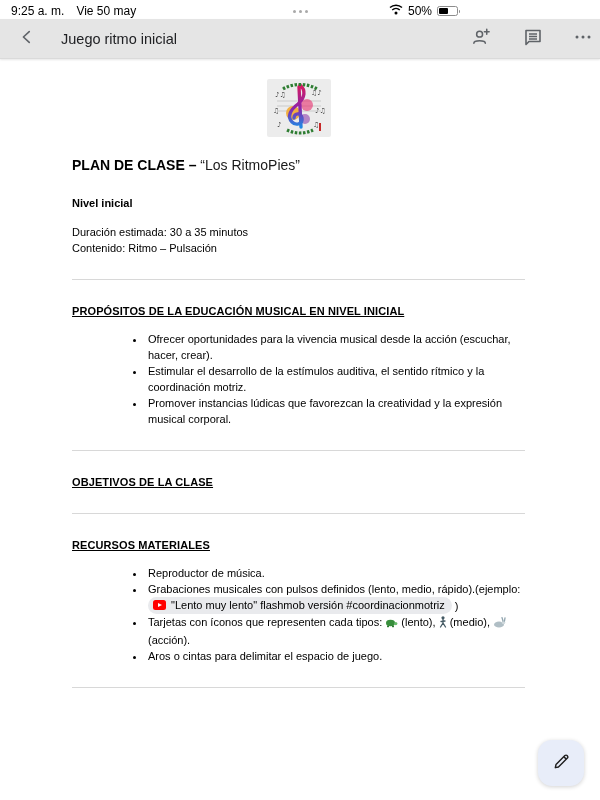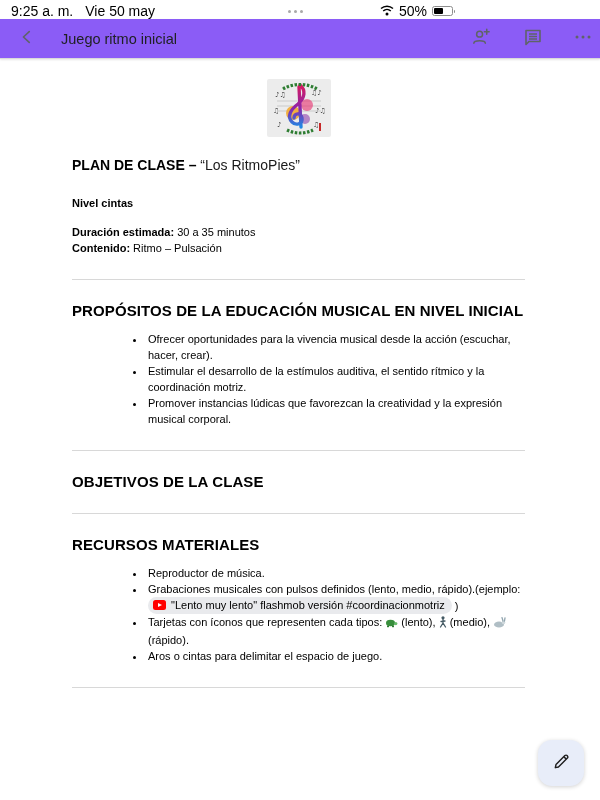--- a/index.html
+++ b/index.html
@@ -8,52 +8,52 @@
     font-family: "Liberation Sans", sans-serif;
     background: #ffffff;
     color: #111111;
     overflow: hidden;
     position: relative;
   }
   
   .status-bar {
     height: 19px;
     display: flex; align-items: center;
-    padding: 3px 20px 0 11px;
-    font-size: 14px; color: #000;
+    padding: 3px 11px 0 11px;
+    font-size: 12px; color: #000;
   }
   .sb-left { display: flex; gap: 12px; width: 200px; }
   .sb-center { flex: 1; display: flex; justify-content: center; gap: 3px; }
   .sb-center i { width: 3px; height: 3px; border-radius: 50%; background: #a9a9a9; }
   .sb-right { width: 200px; display: flex; justify-content: flex-start; align-items: center; gap: 5px; }
   .battery { width: 21px; height: 10px; border: 1px solid #8d8d8d; border-radius: 2.5px; position: relative; }
   .battery::after { content:""; position: absolute; right: -3px; top: 2.5px; width: 1.5px; height: 3.5px; background: #8d8d8d; border-radius: 0 1px 1px 0; }
   .battery .fill { position: absolute; left: 1px; top: 1px; bottom: 1px; width: 48%; background: #000; border-radius: 1px; }
   
   .app-bar {
     height: 40px;
     display: flex; align-items: center;
     padding: 0 8px 0 18px;
     border-bottom: 1px solid #dadada;
     box-shadow: 0 1px 2px rgba(0,0,0,.10);
-    position: relative; z-index: 2; background: #8b5cf6;
+    position: relative; z-index: 2; background: #e5e5e5;
   }
   .icon-btn { background: none; border: none; cursor: pointer; display: flex; align-items: center; justify-content: center; padding: 0; color: #5f6368; }
   .app-title { margin-left: 25px; font-size: 14.5px; color: #202124; }
   .bar-actions { margin-left: auto; display: flex; gap: 31px; align-items: center; }
   
   .doc { padding: 0 75px 0 72px; font-size: 11px; line-height: 16px; color: #000; }
   .logo-wrap { text-align: center; margin-top: 20px; }
   .doc-title { margin-top: 16px; font-size: 14px; font-weight: bold; }
   .doc-title .qt { font-weight: 400; color: #1a1a1a; }
   .nivel { margin-top: 22px; font-weight: bold; }
   .meta { margin-top: 13px; }
-  .meta b { font-weight: bold; }
+  .meta b { font-weight: normal; }
   hr.rule { border: none; border-top: 1px solid #d8d8d8; margin: 23px 0 0 0; }
-  h2.section { margin-top: 23px; font-size: 15px; font-weight: bold; letter-spacing: .1px; }
+  h2.section { margin-top: 23px; font-size: 11px; font-weight: bold; letter-spacing: .1px; text-decoration: underline; }
   ul.bullets { margin-top: 12px; padding-left: 38px; list-style: disc; }
   ul.bullets li { padding-left: 2px; margin-left: 36px; }
   
   .chip {
     display: inline-flex; align-items: center; gap: 5px;
     background: #e9eaed; border-radius: 9px; padding: 0px 7px 1px 5px;
     cursor: pointer; white-space: nowrap;
   }
   .yt-icon { display: inline-block; width: 13px; height: 10px; background: #f00; border-radius: 2.5px; position: relative; }
   .yt-icon::after { content:""; position: absolute; left: 5px; top: 2.5px; border-left: 4px solid #fff; border-top: 2.5px solid transparent; border-bottom: 2.5px solid transparent; }
@@ -163,21 +163,21 @@
         <path d="M33 6 C39 11 38 19 31 25 C23 31 20 38 25 43 C29 47 36 45 35 39 C34 33 27 34 27 39 M32 8 L34 48" fill="none" stroke="url(#clefg)" stroke-width="3.4" stroke-linecap="round"></path>
         <path d="M16 10 C26 4 40 4 50 10" fill="none" stroke="#2e7d32" stroke-width="3.2" stroke-dasharray="2.5 1.6"></path>
         <path d="M20 51 C28 55 38 55 46 51" fill="none" stroke="#2e7d32" stroke-width="3.2" stroke-dasharray="2.5 1.6"></path>
         <rect x="52" y="44" width="2" height="8" fill="#c62828"></rect>
       </svg>
     </span>
   </div>
 
   <h1 class="doc-title"><span>PLAN DE CLASE –</span><span class="qt"> “Los RitmoPies”</span></h1>
 
-  <p class="nivel">Nivel cintas</p>
+  <p class="nivel">Nivel inicial</p>
 
   <p class="meta"><b>Duración estimada:</b><span> 30 a 35 minutos</span><br>
   <b>Contenido:</b><span> Ritmo – Pulsación</span></p>
 
   <hr class="rule">
 
   <h2 class="section">PROPÓSITOS DE LA EDUCACIÓN MUSICAL EN NIVEL INICIAL</h2>
   <ul class="bullets">
     <li>Ofrecer oportunidades para la vivencia musical desde la acción (escuchar, hacer, crear).</li>
     <li>Estimular el desarrollo de la estímulos auditiva, el sentido rítmico y la coordinación motriz.</li>
@@ -202,21 +202,21 @@
             <circle cx="10.8" cy="5.6" r="1.6" fill="#66bb6a"></circle>
             <rect x="2" y="7.6" width="2" height="1.6" fill="#2e7d32"></rect>
             <rect x="7" y="7.6" width="2" height="1.6" fill="#2e7d32"></rect>
           </svg></span><span> (lento), </span><span class="mini-icon"><svg width="8" height="12" viewBox="0 0 8 12">
             <circle cx="4" cy="1.8" r="1.6" fill="#455a64"></circle>
             <path d="M4 3.5 L4 7 M4 7 L1.5 11 M4 7 L6.5 11 M2 5.5 L6 5" stroke="#455a64" stroke-width="1.3" stroke-linecap="round"></path>
           </svg></span><span> (medio), </span><span class="mini-icon"><svg width="13" height="11" viewBox="0 0 13 11">
             <ellipse cx="6" cy="7.5" rx="5" ry="3" fill="#b0bec5"></ellipse>
             <circle cx="10.5" cy="5.5" r="1.8" fill="#cfd8dc"></circle>
             <path d="M10 4 L9 .6 M11.5 4 L12 .8" stroke="#90a4ae" stroke-width="1.3" stroke-linecap="round"></path>
-          </svg></span><span> (rápido).</span></li>
+          </svg></span><span> (acción).</span></li>
     <li>Aros o cintas para delimitar el espacio de juego.</li>
   </ul>
 
   <hr class="rule">
 
 
 </main>
 
 <button class="fab">
   <span>

